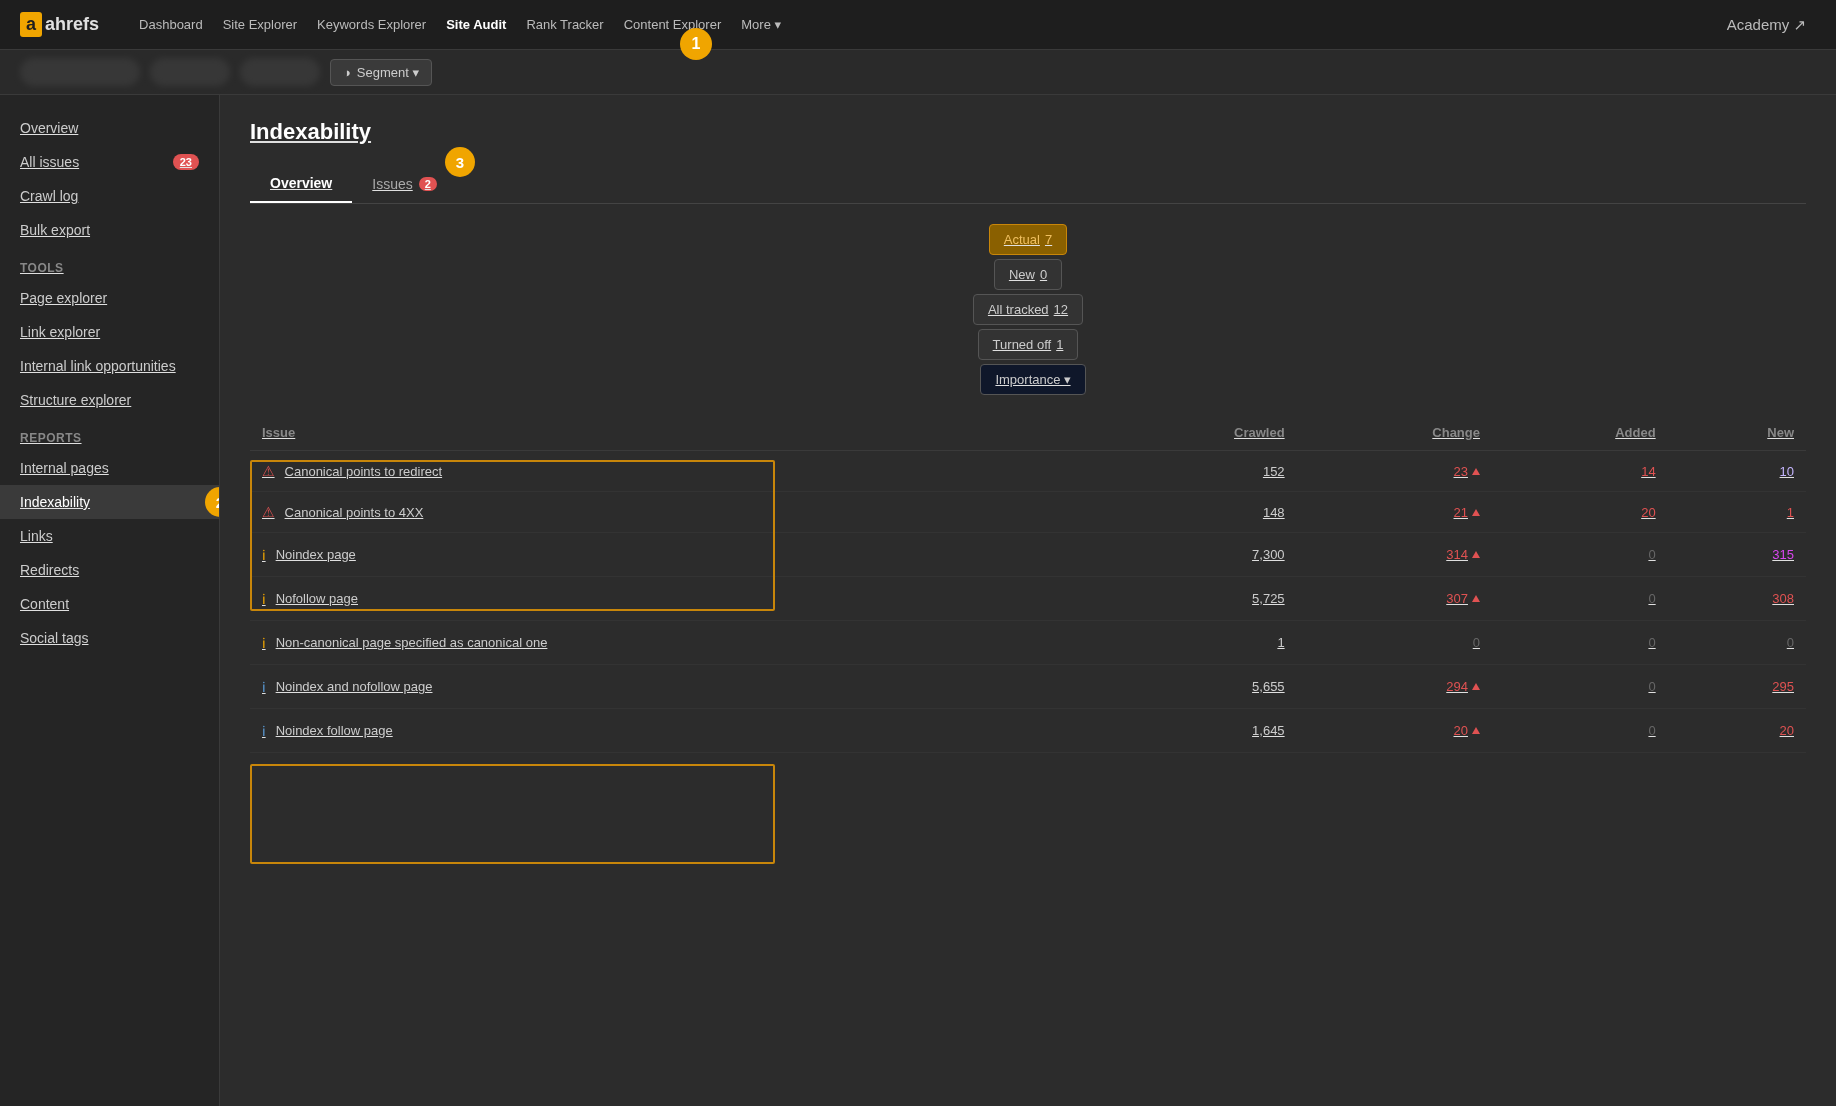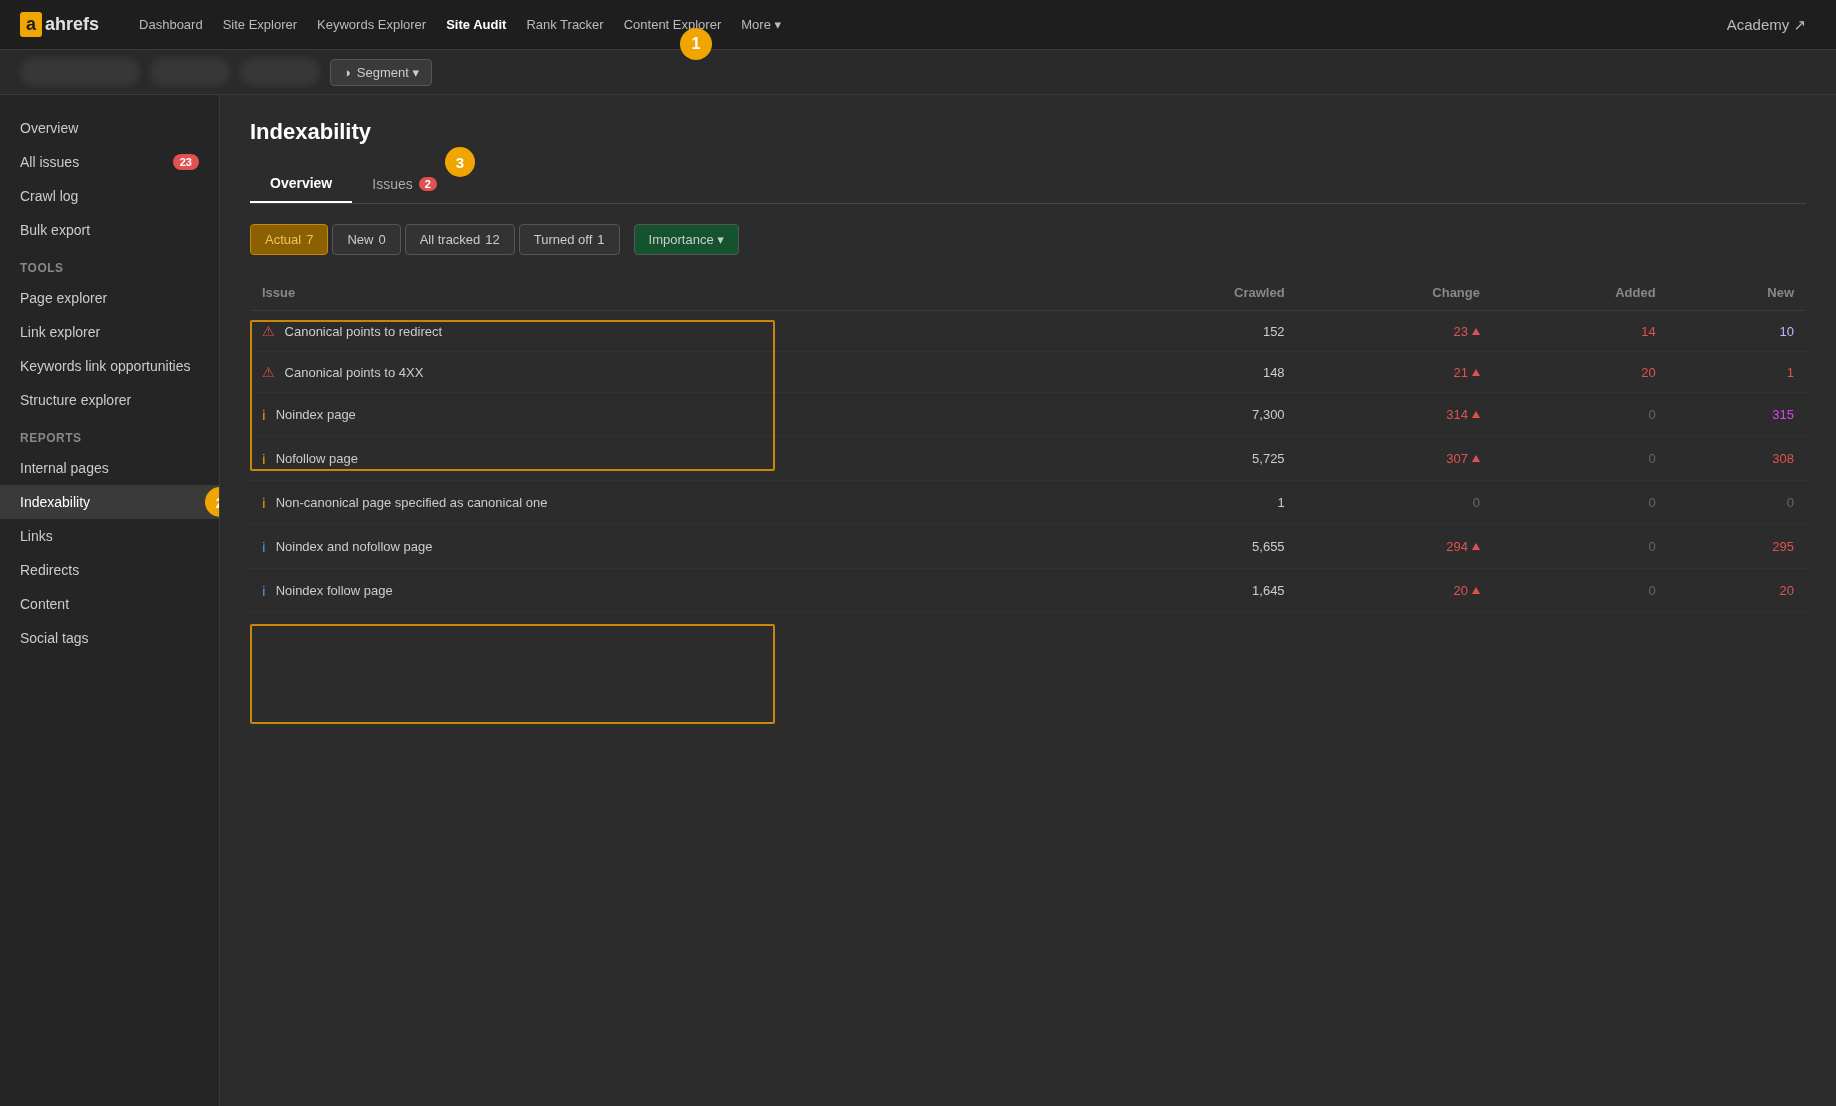--- a/index.html
+++ b/index.html
@@ -91,20 +91,21 @@
       border-radius: 4px;
       cursor: pointer;
       font-size: 13px;
     }
 
     
     .main-layout {
       display: flex;
       height: calc(100vh - 95px);
       overflow: hidden;
+      text-decoration: underline;
     }
 
     
     .sidebar {
       width: 220px;
       background: #252525;
       border-right: 1px solid #3a3a3a;
       padding: 16px 0;
       overflow-y: auto;
       flex-shrink: 0;
@@ -184,20 +185,21 @@
       min-width: 18px;
       text-align: center;
     }
 
     
     .filter-bar {
       display: flex;
       align-items: center;
       gap: 4px;
       margin-bottom: 20px;
+      flex-direction: column;
     }
     .filter-btn {
       padding: 7px 14px;
       border-radius: 4px;
       border: 1px solid #555;
       background: #333;
       color: #ccc;
       cursor: pointer;
       font-size: 13px;
       display: flex;
@@ -207,21 +209,21 @@
     .filter-btn.active {
       background: #8a6000;
       border-color: #c8860a;
       color: #f0c060;
     }
     .filter-btn-importance {
       margin-left: 10px;
       padding: 7px 14px;
       border-radius: 4px;
       border: 1px solid #555;
-      background: #14532d;
+      background: #0f172a;
       color: #ccc;
       cursor: pointer;
       font-size: 13px;
       display: flex;
       align-items: center;
       gap: 5px;
     }
 
     
     .issues-table {
@@ -352,21 +354,21 @@
     </div>
 
     <div class="sidebar-section-label">Tools</div>
     <div class="sidebar-item">
       <span>Page explorer</span>
     </div>
     <div class="sidebar-item">
       <span>Link explorer</span>
     </div>
     <div class="sidebar-item">
-      <span>Keywords link opportunities</span>
+      <span>Internal link opportunities</span>
     </div>
     <div class="sidebar-item">
       <span>Structure explorer</span>
     </div>
 
     <div class="sidebar-section-label">Reports</div>
     <div class="sidebar-item">
       <span>Internal pages</span>
     </div>
     <div class="sidebar-item active" style="position:relative;">

